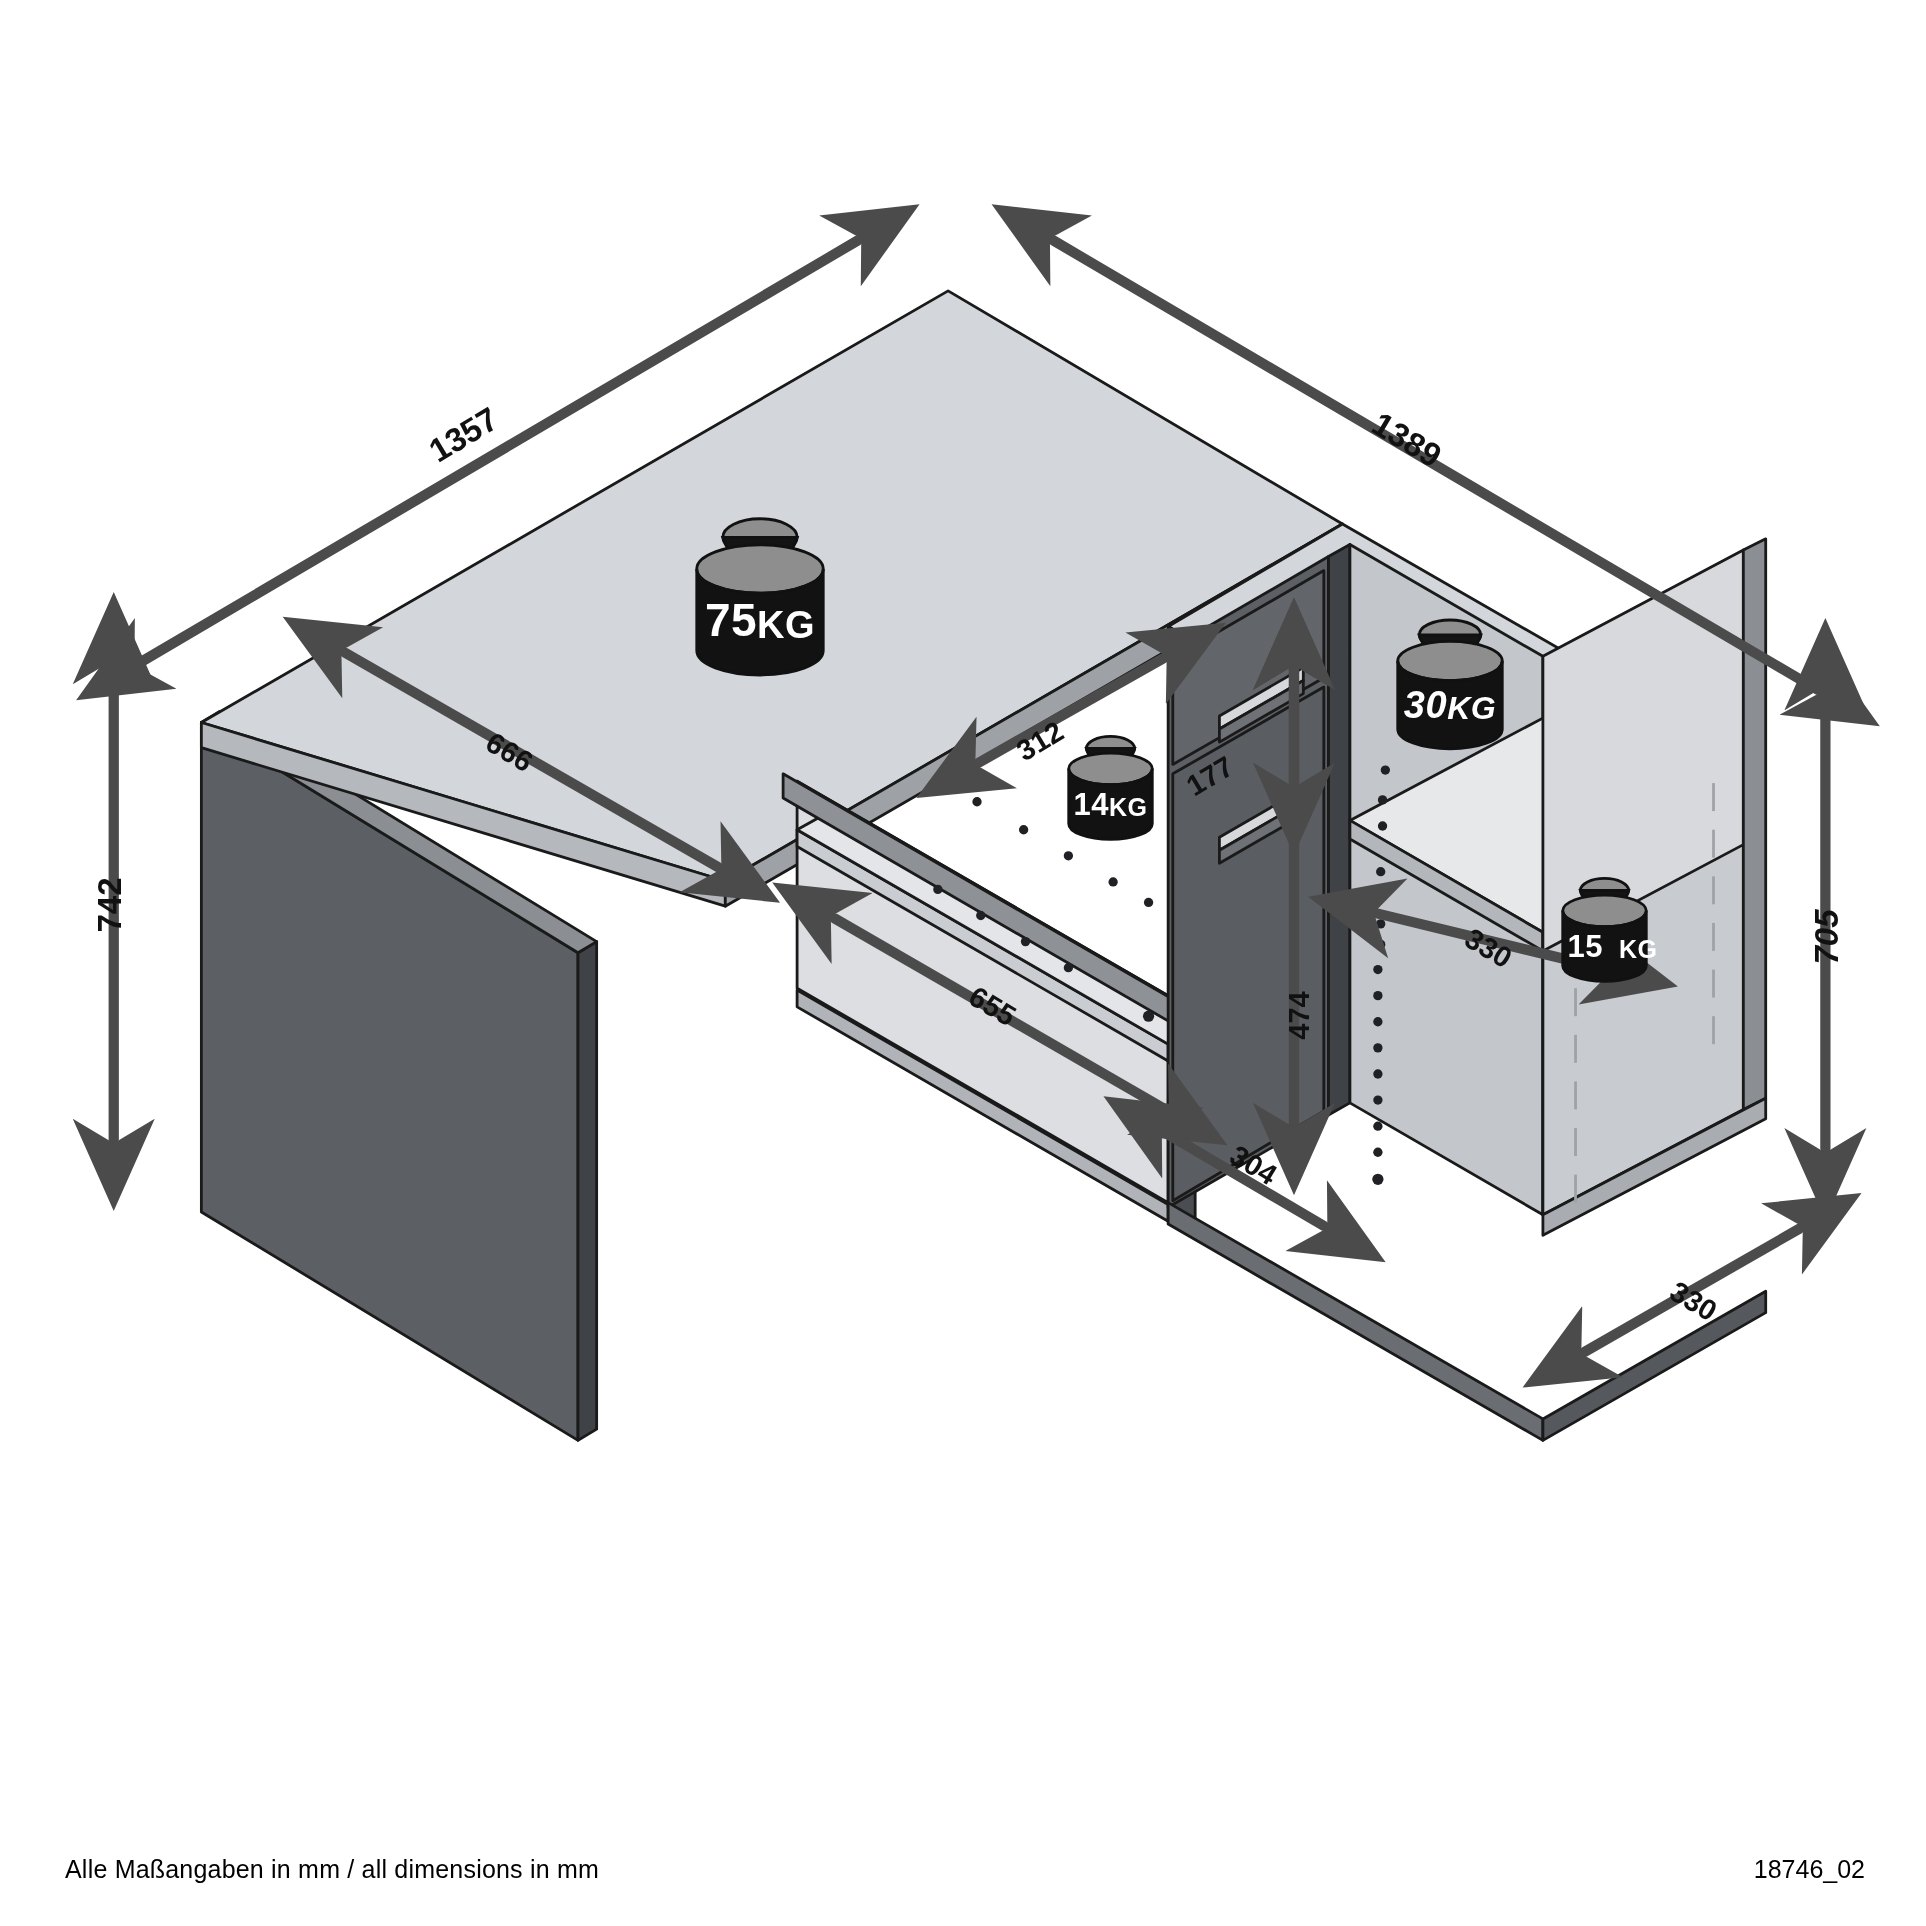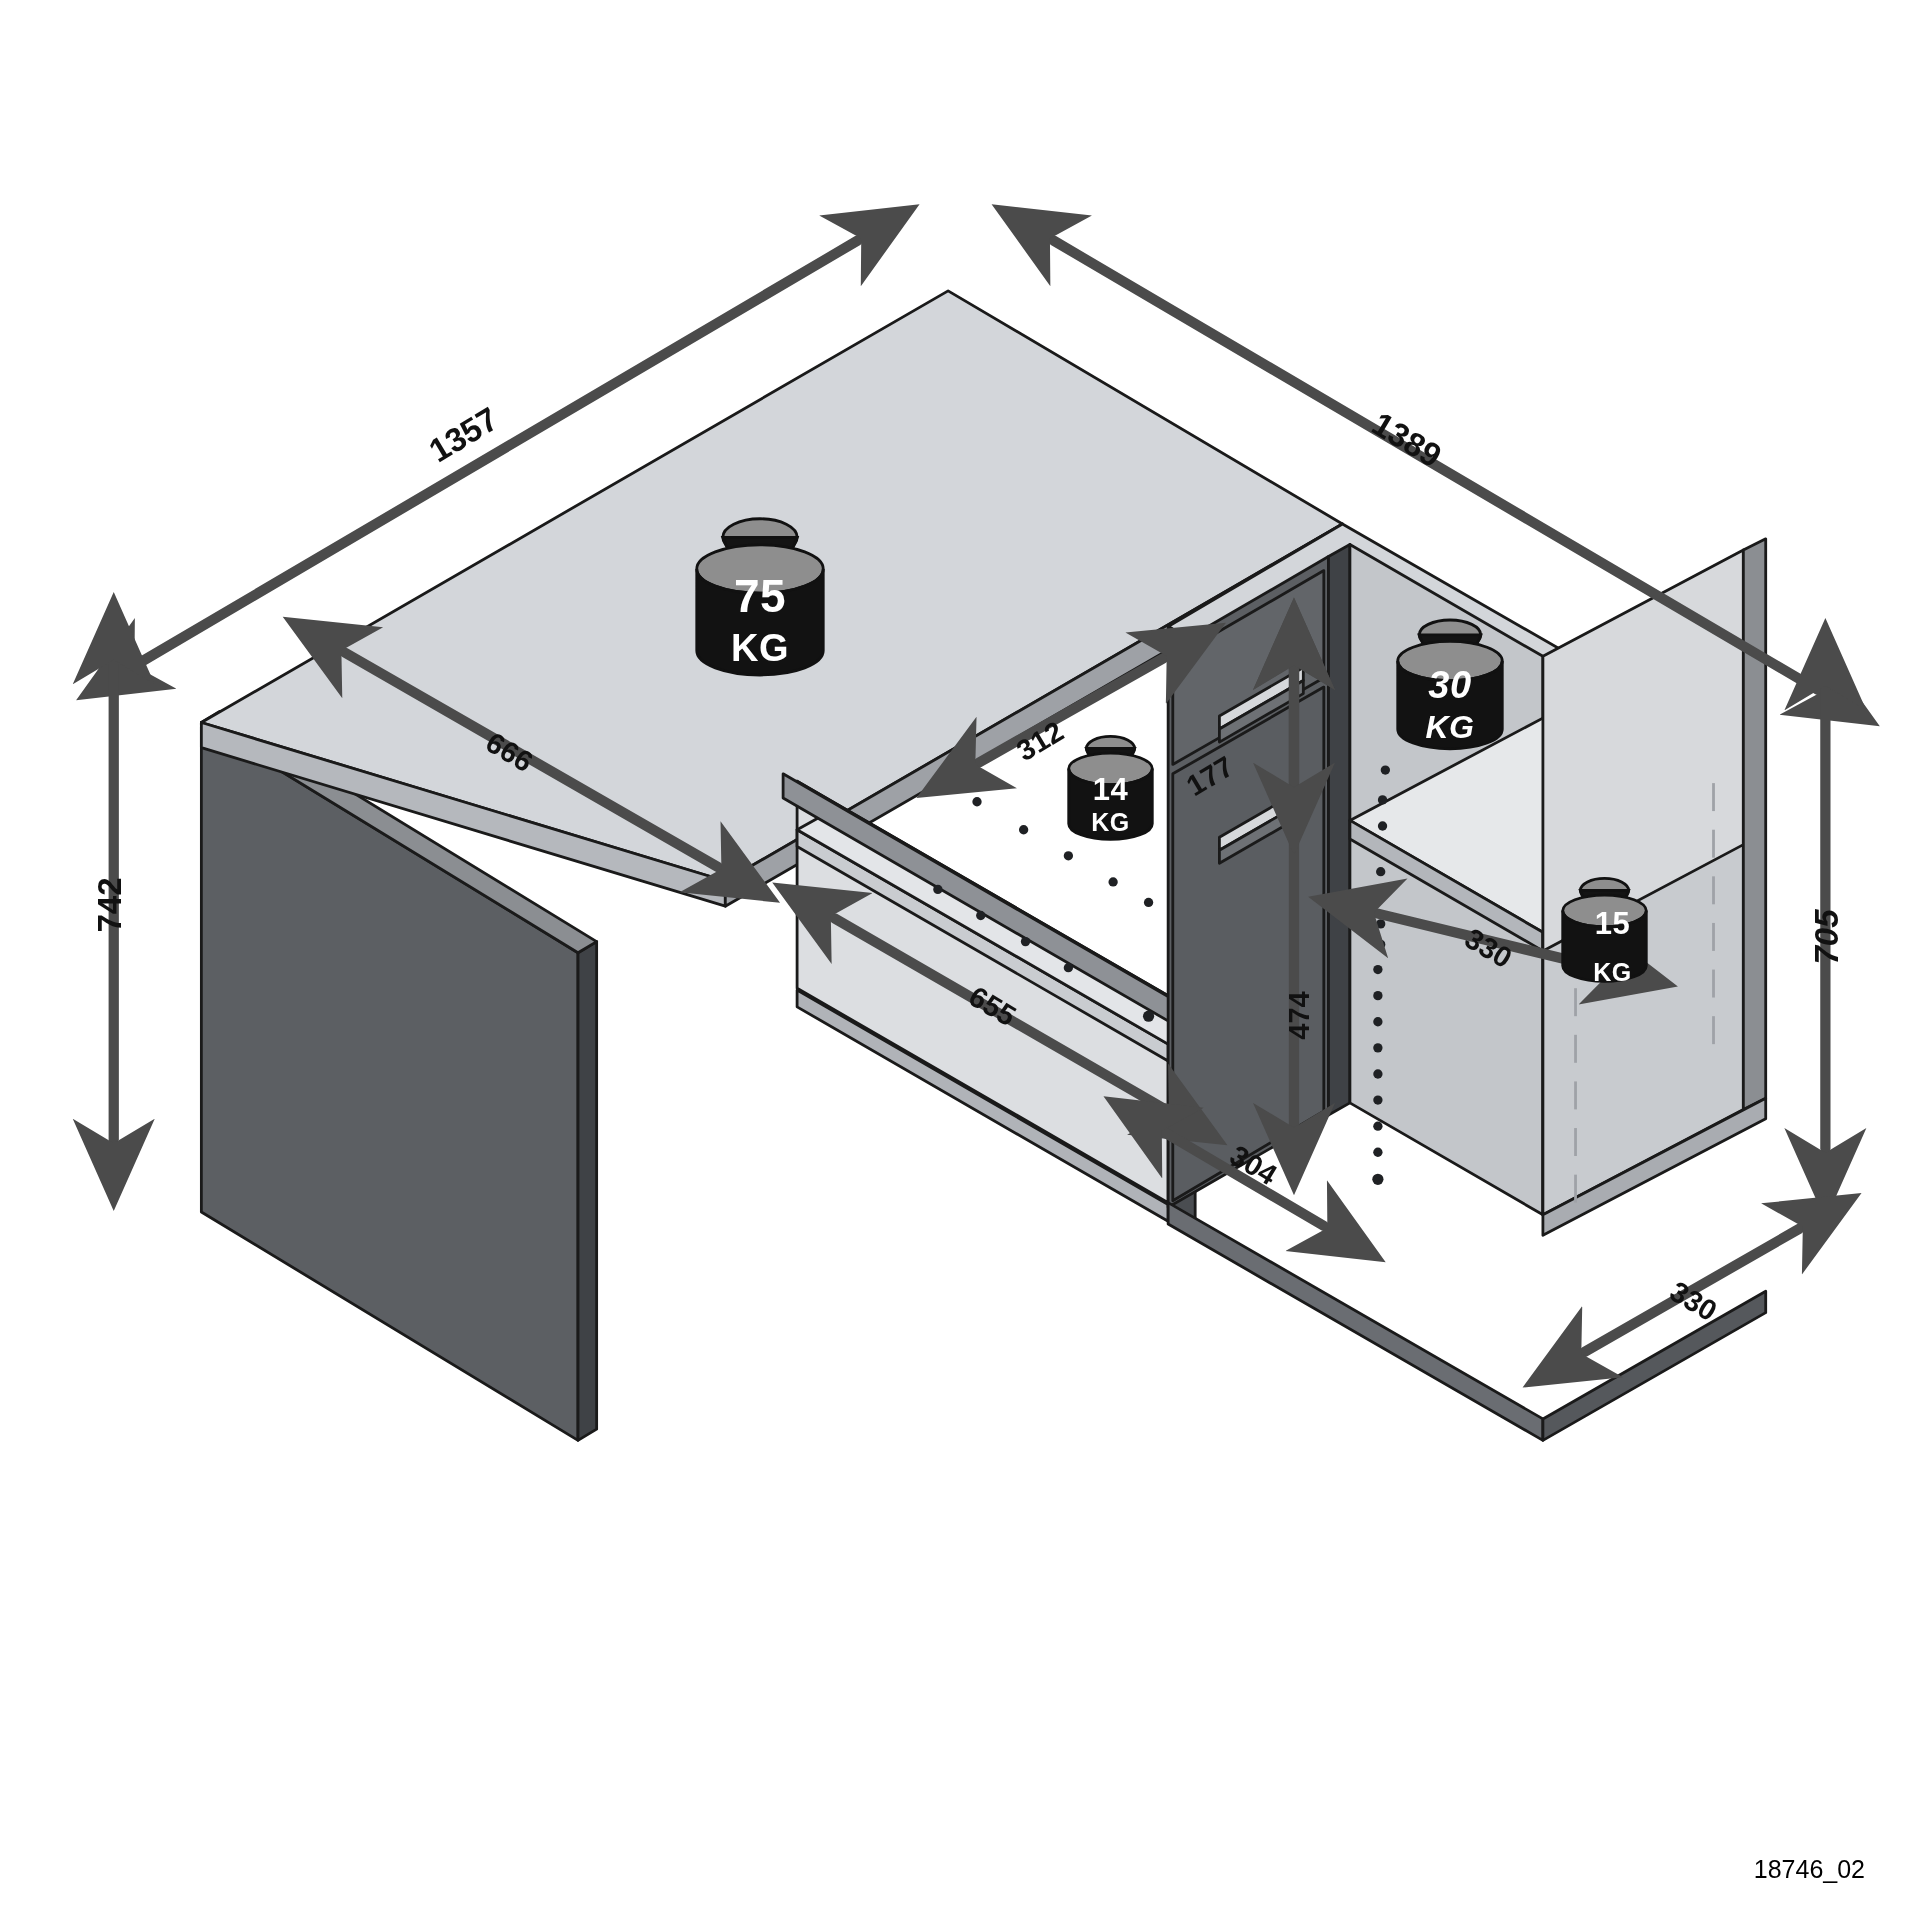--- a/index.html
+++ b/index.html
@@ -22,21 +22,21 @@
   .dim-label{
     position:absolute;font-size:33px;font-weight:700;color:#111;
     white-space:nowrap;transform-origin:50% 50%;
     font-family:"Liberation Sans","DejaVu Sans",sans-serif;
   }
   .dim-label.small{font-size:29px;}
   .dim-label.italic{font-style:italic;}
 
   .weight{
     position:absolute;
-    display:flex;flex-direction:column;align-items:center;justify-content:center;
+    display:flex;align-items:center;justify-content:center;
     color:#fff;font-weight:700;line-height:1.0;
     text-align:center;letter-spacing:0.5px;
   }
   .weight .wnum{display:block;}
   .weight .wkg{display:block;}
 </style>
 </head>
 <body>
 
 <div id="stage">
@@ -278,16 +278,17 @@
       <path d="M23,25 L31,46 L67,46 L75,25 Z" fill="#141414" stroke="#111" stroke-width="3"></path>
       <ellipse cx="49" cy="47" rx="45" ry="17" fill="#8e8e8e" stroke="#111" stroke-width="3"></ellipse>
       <path d="M4,47 L4,106 A45,17 0 0 0 94,106 L94,47 A45,17 0 0 1 4,47 Z" fill="#121212" stroke="#111" stroke-width="3"></path>
     </svg>
     <div class="weight" style="left:8px;top:42px;width:91px;height:75px;font-size:31px;gap:16px;">
       <span class="wnum">15</span>
       <span class="wkg" style="font-size:25px;margin-top:5.6px;">KG</span>
     </div>
   </div>
 
+  <div class="footer-note">Alle Maßangaben in mm / all dimensions in mm</div>
   <div class="doc-code">18746_02</div>
 
 </div>
 
 
 </body></html>

